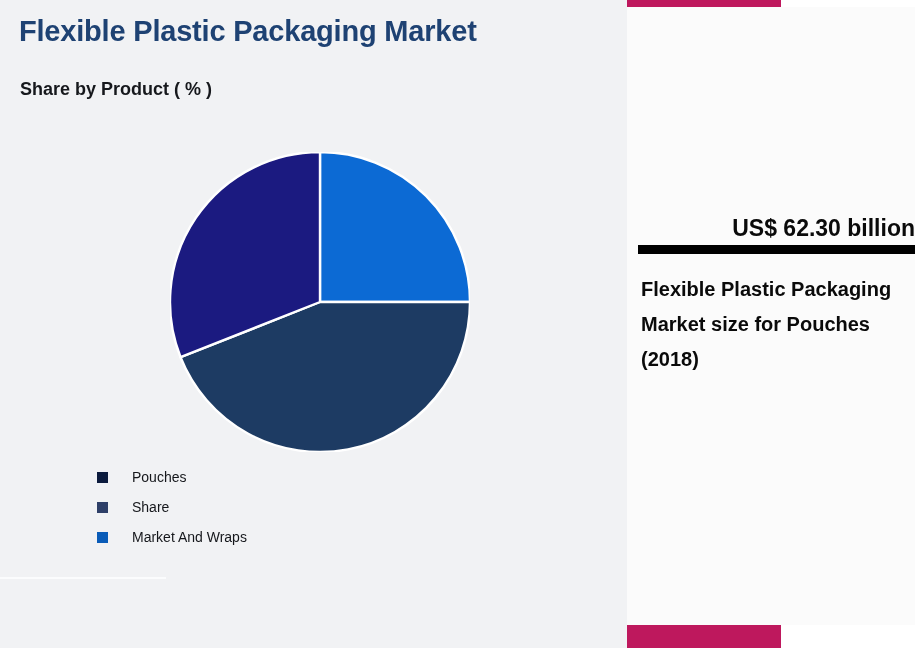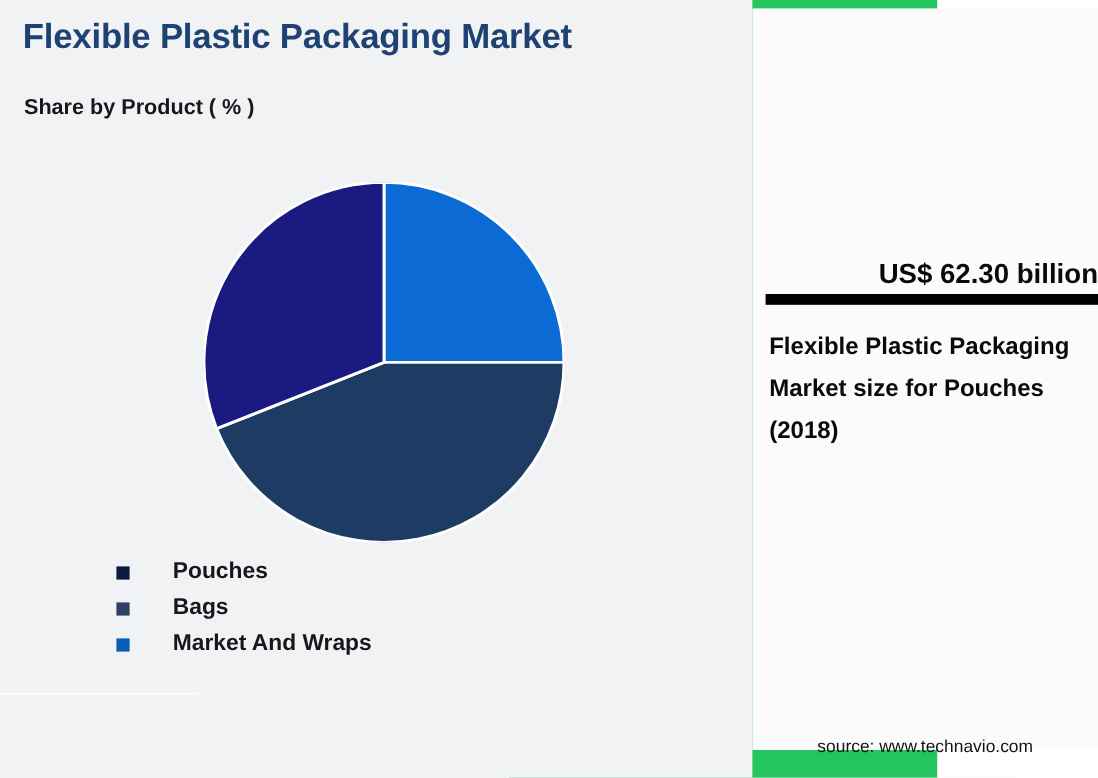--- a/index.html
+++ b/index.html
@@ -10,21 +10,21 @@
     width: 915px;
     height: 648px;
     background: #ffffff;
     font-family: "Liberation Sans", sans-serif;
     overflow: hidden;
   }
   #root {
     position: relative;
     width: 781px;
     height: 648px;
-    background: #22c55e;
+    background: #be185d;
   }
 
   
   #left-panel {
     position: absolute;
     left: 0;
     top: 0;
     width: 627px;
     height: 648px;
     background: #f1f2f4;
@@ -74,25 +74,24 @@
     display: flex;
     align-items: center;
     height: 30px;
   }
   .legend-swatch {
     width: 11px;
     height: 11px;
     flex: 0 0 11px;
   }
   .legend-label {
-    margin-left: 36px;
-    font-size: 19px;
+    margin-left: 24px;
+    font-size: 14px;
     color: #15171b;
     white-space: nowrap;
-    font-weight: bold;
   }
 
   
   #baseline-rule {
     position: absolute;
     left: 0;
     top: 577px;
     width: 166px;
     height: 2px;
     background: #fbfcfd;
@@ -172,21 +171,21 @@
 
     <div id="legend">
 
       <div class="legend-row">
         <span class="legend-swatch" style="background:#0b1b3d"></span>
         <span class="legend-label">Pouches</span>
       </div>
 
       <div class="legend-row">
         <span class="legend-swatch" style="background:#2e3f68"></span>
-        <span class="legend-label">Bags</span>
+        <span class="legend-label">Share</span>
       </div>
 
       <div class="legend-row">
         <span class="legend-swatch" style="background:#0a5cb8"></span>
         <span class="legend-label">Market And Wraps</span>
       </div>
 
     </div>
 
     <div id="baseline-rule"></div>
@@ -196,15 +195,14 @@
   <div id="right-panel">
 
     <div id="callout-value">US$ 62.30 billion</div>
 
     <div id="callout-rule"></div>
 
     <div id="callout-desc">Flexible Plastic Packaging Market size for Pouches (2018)</div>
 
   </div>
 
-  <div id="source-note">source: www.technavio.com</div>
 
 </div>
 
 </body></html>

